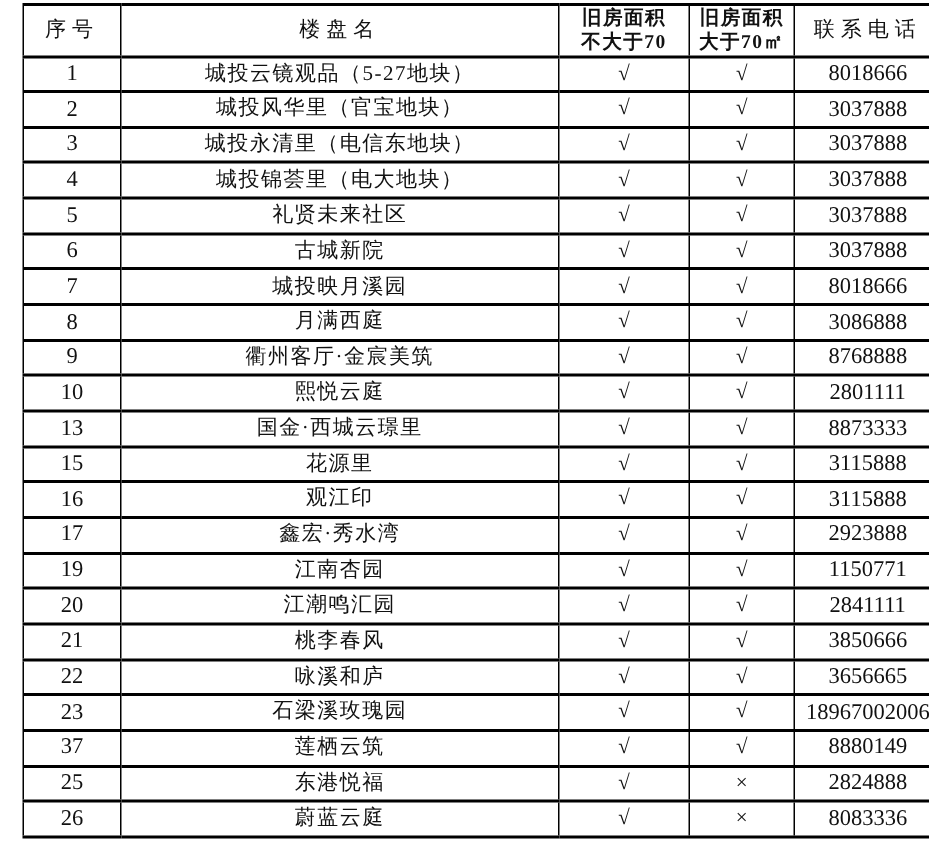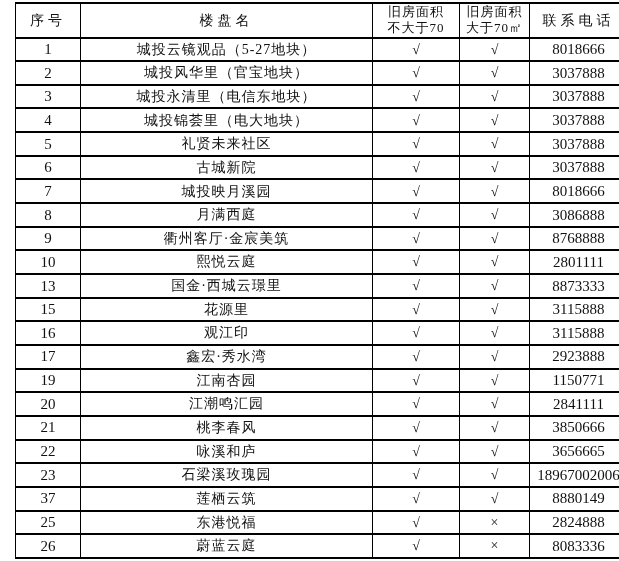--- a/index.html
+++ b/index.html
@@ -42,21 +42,21 @@
     font-weight: normal;
     font-size: 14px;
     line-height: 1.25;
     overflow: hidden;
     white-space: nowrap;
   }
   thead tr { height: 34px; }
   tbody tr { height: 20px; }
   th { letter-spacing: 4px; }
   th.twoline { letter-spacing: 1px; font-size: 13px; }
-  th.twoline .hline { display: block; }
+  th.twoline .hline { display: block; font-weight: bold; }
   td.name { letter-spacing: 1px; }
   td.num, td.phone { font-size: 15px; letter-spacing: 0; }
   td.mark { font-size: 14px; letter-spacing: 0; }
 </style>
 </head>
 <body>
 
 <div class="table-wrap">
   <table>
     <colgroup>

